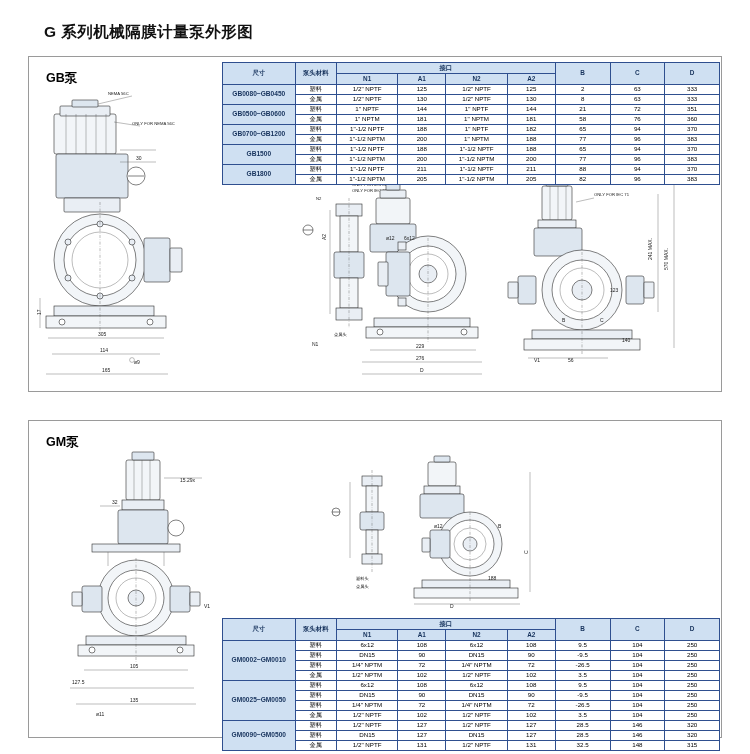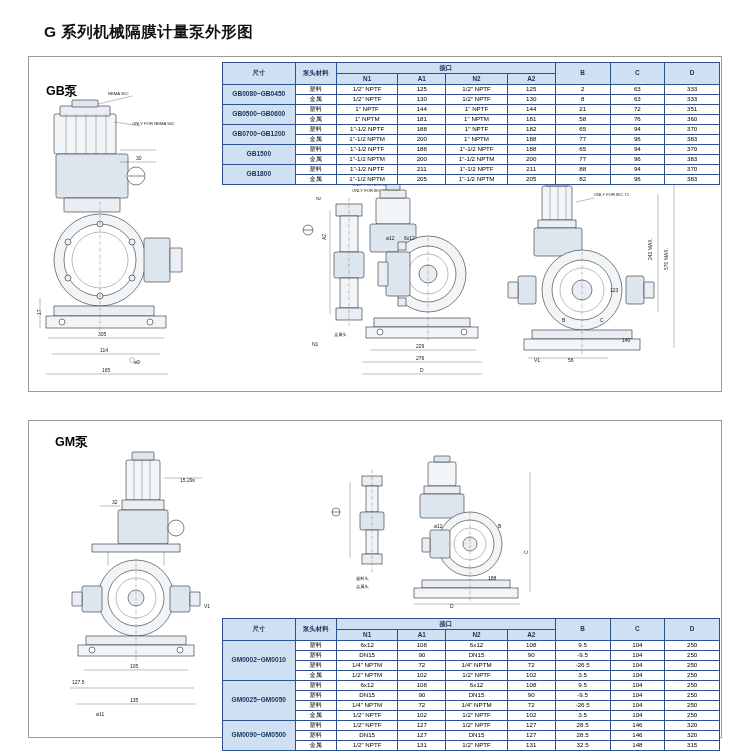--- a/index.html
+++ b/index.html
@@ -37,22 +37,22 @@
   }
   .panel-gb { left: 28px; top: 56px; width: 694px; height: 336px; }
   .panel-gm { left: 28px; top: 420px; width: 694px; height: 318px; }
   .panel-label {
     position: absolute;
     background: #fff;
     font-size: 12.5px;
     font-weight: bold;
     padding: 0 6px;
   }
-  .panel-label-gb { left: 40px; top: 83px; }
-  .panel-label-gm { left: 49px; top: 434px; }
+  .panel-label-gb { left: 40px; top: 70px; }
+  .panel-label-gm { left: 40px; top: 434px; }
 
   
   table.spec {
     position: absolute;
     border-collapse: collapse;
     font-size: 6.2px;
     background: #fff;
   }
   table.spec th, table.spec td {
     border: 0.6px solid #2f4f8f;

